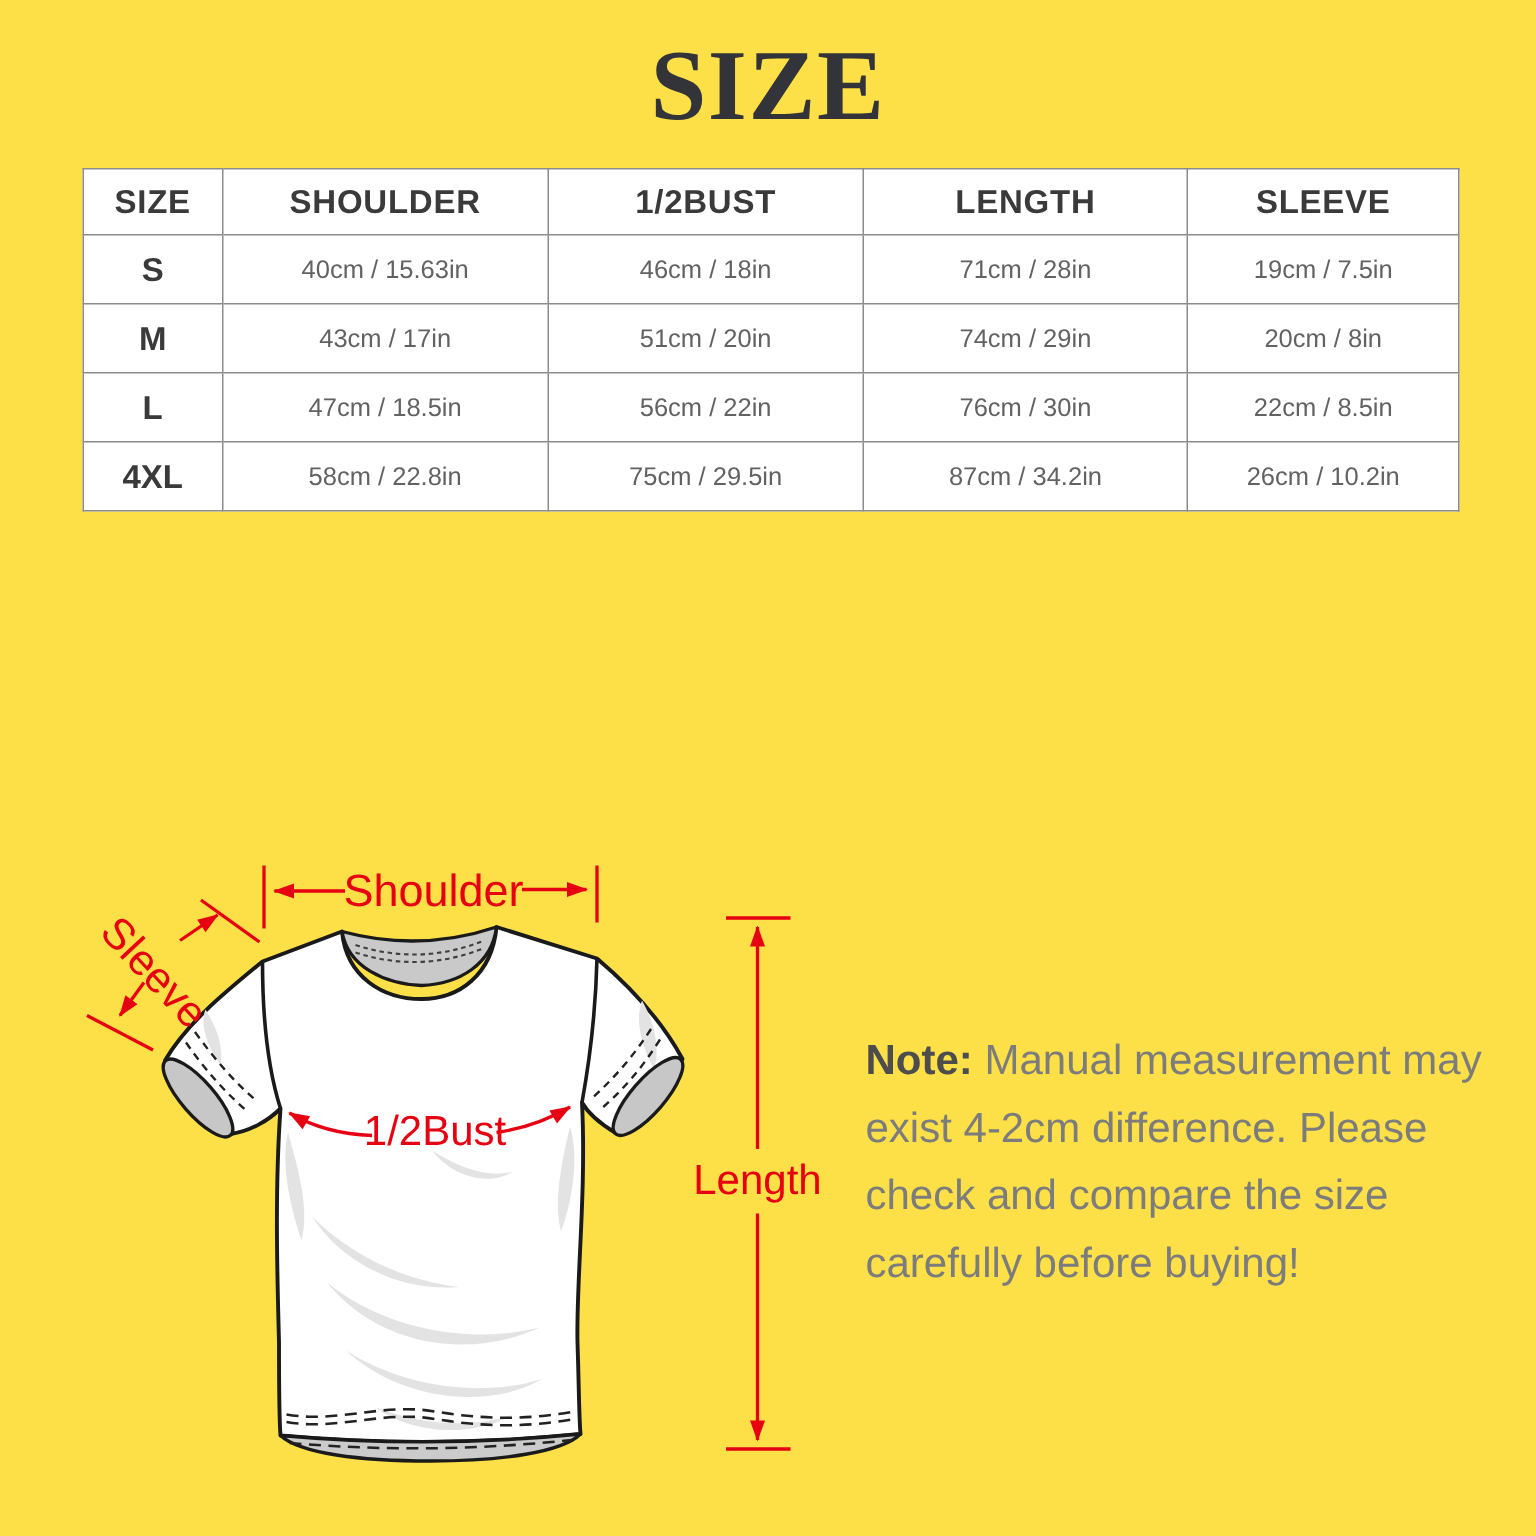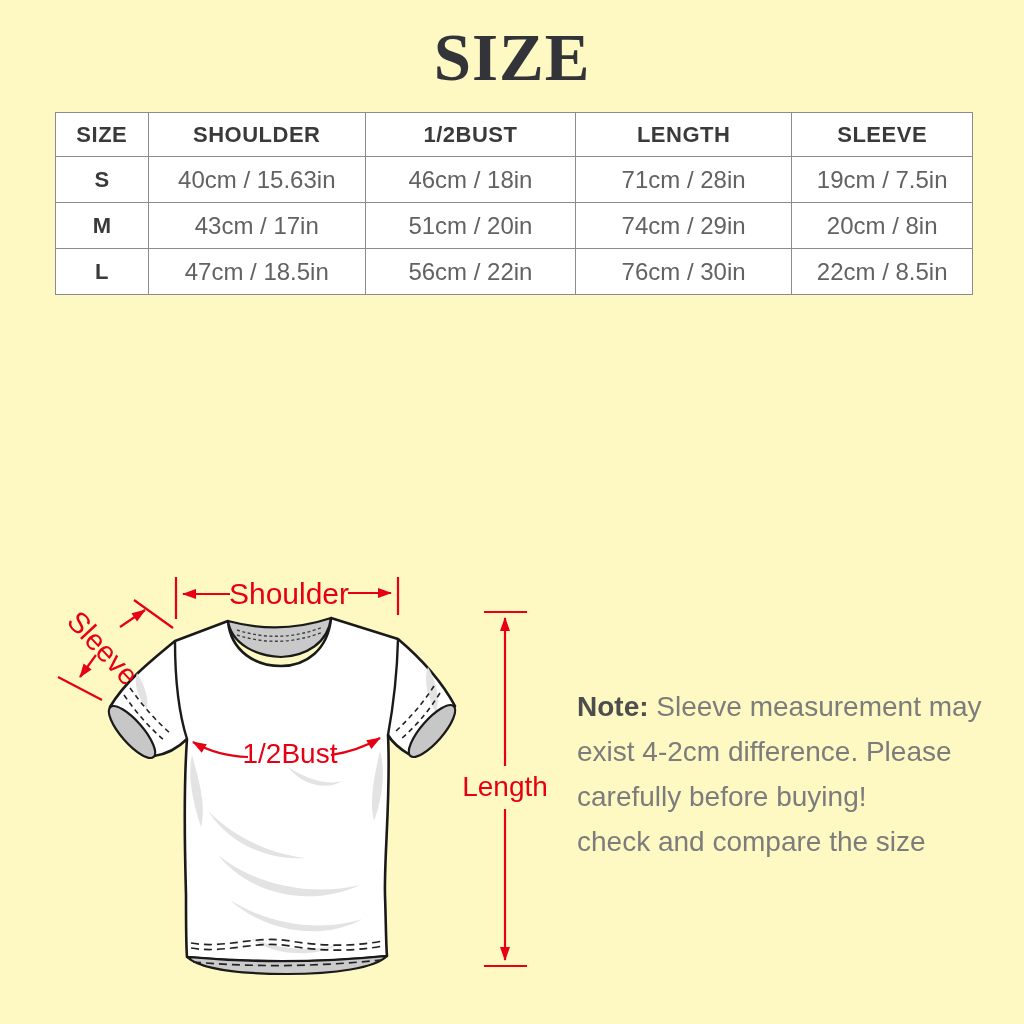--- a/index.html
+++ b/index.html
@@ -1,21 +1,21 @@
 <!DOCTYPE html>
 <html><head>
 <meta charset="utf-8">
 <style>
   * { margin: 0; padding: 0; box-sizing: border-box; }
   html, body { background: #ffffff; }
   .canvas {
     position: relative;
     width: 1024px;
     height: 1024px;
-    background: #fef9c3;
+    background: #fde047;
     overflow: hidden;
     font-family: "Liberation Sans", sans-serif;
   }
   .page-title {
     position: absolute;
     top: 24px;
     left: 0;
     width: 100%;
     text-align: center;
     font-family: "Liberation Serif", serif;
@@ -43,21 +43,21 @@
   }
   .size-table th {
     height: 44px;
     font-size: 22px;
     font-weight: 700;
     color: #3a3a3a;
     letter-spacing: 0.5px;
   }
   .size-table td {
     height: 46px;
-    font-size: 24px;
+    font-size: 17px;
     font-weight: 400;
     color: #626262;
   }
   .size-table td.size-col {
     font-size: 22px;
     font-weight: 700;
     color: #3a3a3a;
   }
   .diagram {
     position: absolute;
@@ -123,20 +123,27 @@
         <td>51cm / 20in</td>
         <td>74cm / 29in</td>
         <td>20cm / 8in</td>
       </tr>
       <tr>
         <td class="size-col">L</td>
         <td>47cm / 18.5in</td>
         <td>56cm / 22in</td>
         <td>76cm / 30in</td>
         <td>22cm / 8.5in</td>
+      </tr>
+      <tr>
+        <td class="size-col">4XL</td>
+        <td>58cm / 22.8in</td>
+        <td>75cm / 29.5in</td>
+        <td>87cm / 34.2in</td>
+        <td>26cm / 10.2in</td>
       </tr>
     </tbody>
   </table>
 
   <div class="diagram">
     <svg width="520" height="470" viewBox="0 0 520 470" xmlns="http://www.w3.org/2000/svg">
       <defs>
         <marker id="arr" markerWidth="15" markerHeight="11" refX="13.5" refY="5.5" orient="auto" markerUnits="userSpaceOnUse">
           <path d="M0.5,0.5 L14.5,5.5 L0.5,10.5 Z" fill="#e60012"></path>
         </marker>
@@ -230,19 +237,19 @@
       </g>
 
       <text class="dim-label" x="249" y="49" text-anchor="middle" font-size="30" fill="#e60012">Shoulder</text>
       <text class="dim-label" transform="translate(63,93) rotate(47)" x="0" y="10" text-anchor="middle" font-size="29" fill="#e60012">Sleeve</text>
       <text class="dim-label" x="250" y="208" text-anchor="middle" font-size="28" fill="#e60012">1/2Bust</text>
       <text class="dim-label" x="465" y="241" text-anchor="middle" font-size="28" fill="#e60012">Length</text>
     </svg>
   </div>
 
   <div class="note">
-    <div class="note-line"><span class="note-label">Note:</span> <span>Sleeve measurement may</span></div>
+    <div class="note-line"><span class="note-label">Note:</span> <span>Manual measurement may</span></div>
     <div class="note-line">exist 4-2cm difference. Please</div>
+    <div class="note-line">check and compare the size</div>
     <div class="note-line">carefully before buying!</div>
-    <div class="note-line">check and compare the size</div>
   </div>
 
 </div>
 
 </body></html>

